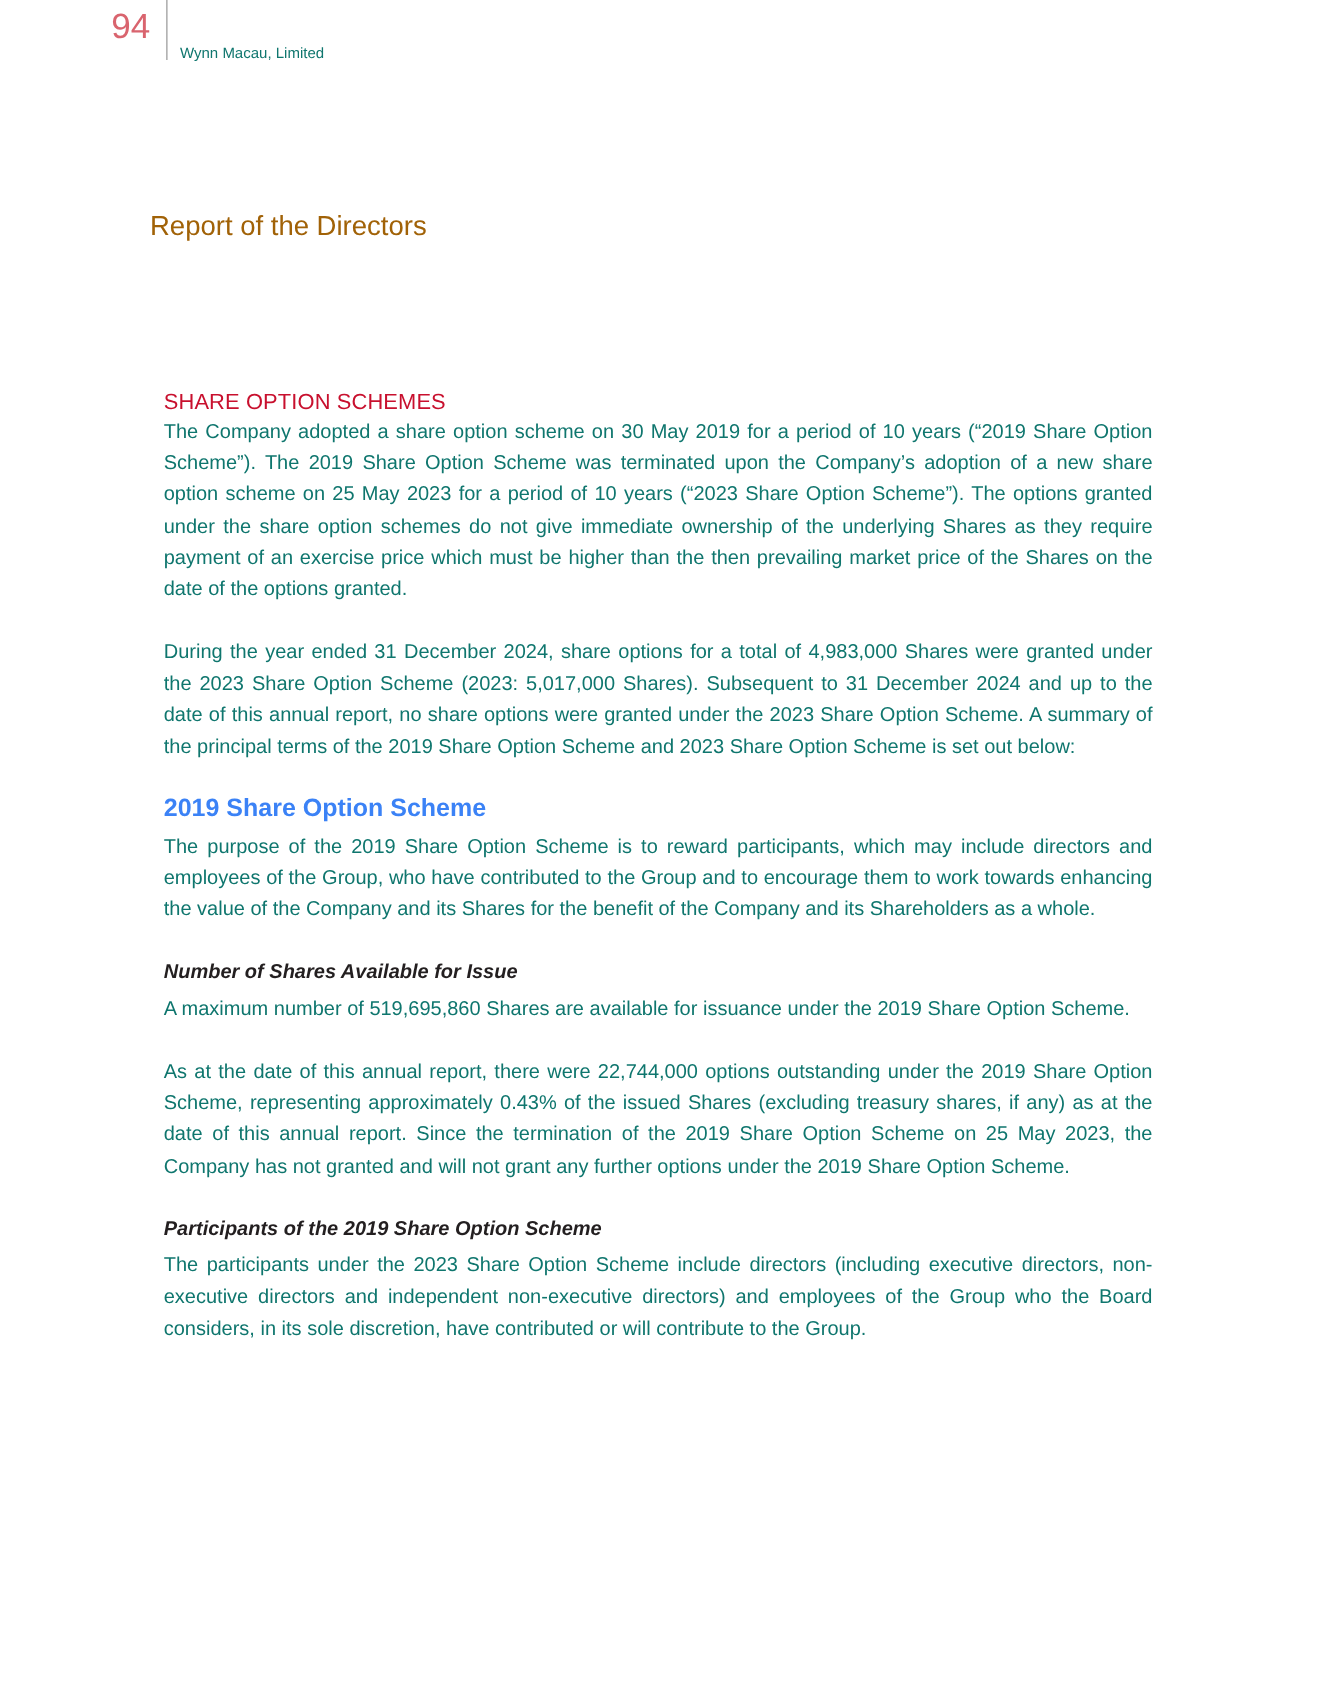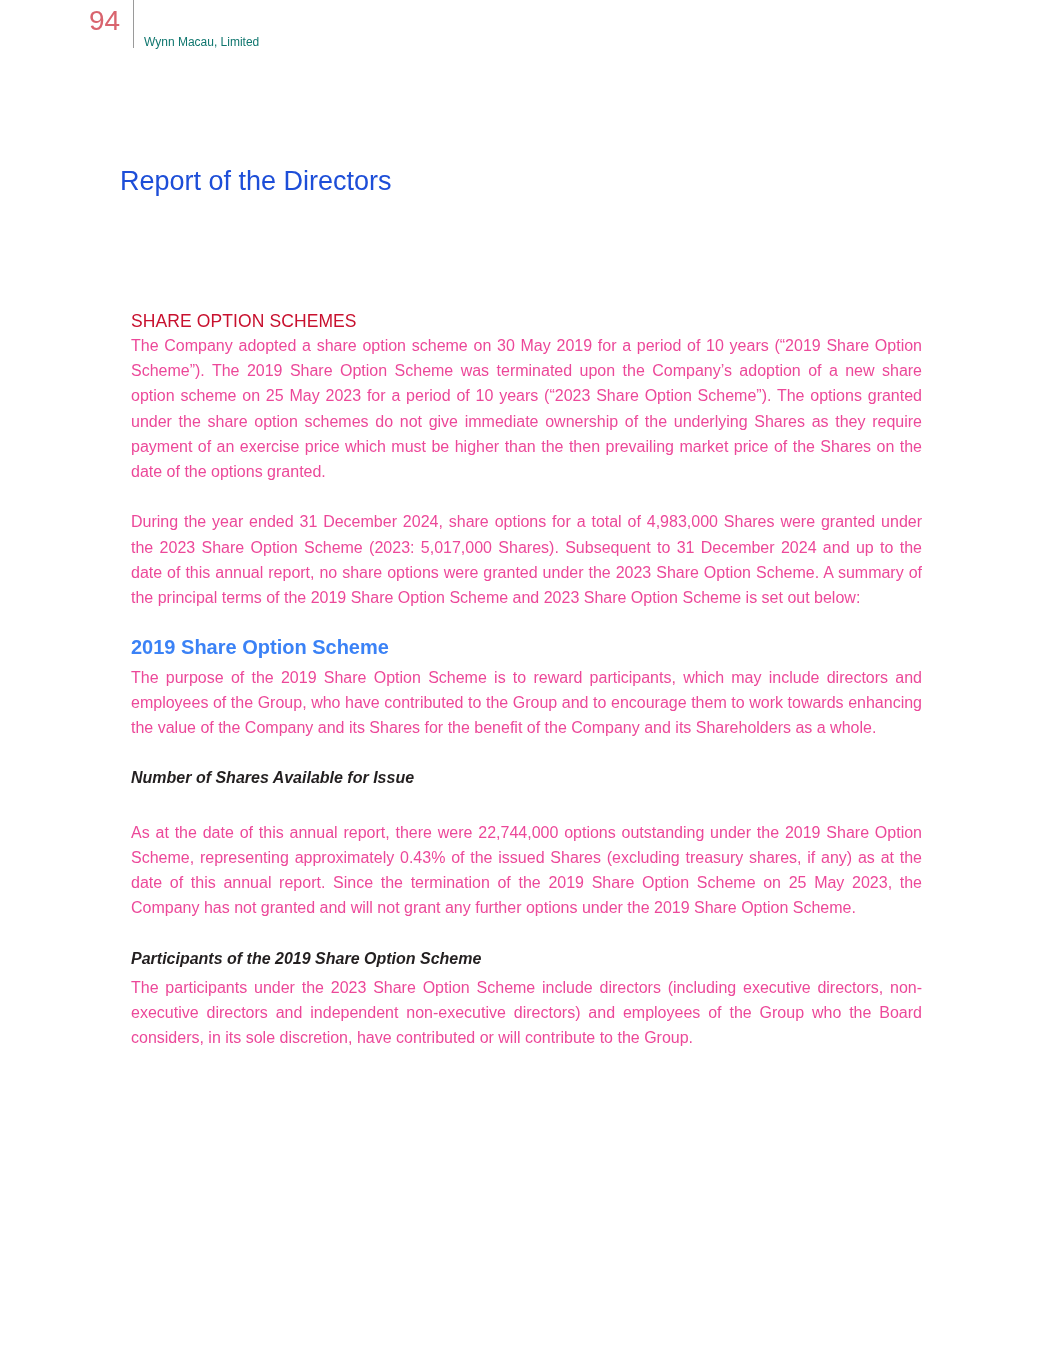--- a/index.html
+++ b/index.html
@@ -38,24 +38,24 @@
     top: 35px;
     font-size: 12px;
     line-height: 14px;
     color: #0f766e;
   }
   .page-title {
     position: absolute;
     left: 120px;
     top: 163px;
     margin: 0;
-    font-size: 27px;
+    font-size: 22px;
     line-height: 36px;
     font-weight: normal;
-    color: #1d4ed8;
+    color: #a16207;
   }
   .content {
     position: absolute;
     left: 120px;
     top: 309px;
     width: 791px;
     margin-left: 11px;
   }
   .section-title {
     margin: 0;
@@ -63,21 +63,21 @@
     line-height: 24px;
     font-weight: normal;
     color: #c8102e;
     letter-spacing: 0.1px;
   }
   p {
     margin: 0;
     font-size: 16px;
     line-height: 25.2px;
     text-align: justify;
-    color: #ec4899;
+    color: #0f766e;
   }
   .gap { height: 25.2px; }
   .sub-heading {
     margin: 0;
     font-size: 20px;
     line-height: 25.2px;
     font-weight: bold;
     color: #3b82f6;
     padding-bottom: 4px;
   }
@@ -105,19 +105,20 @@
   <p>The Company adopted a share option scheme on 30 May 2019 for a period of 10 years (“2019 Share Option Scheme”). The 2019 Share Option Scheme was terminated upon the Company’s adoption of a new share option scheme on 25 May 2023 for a period of 10 years (“2023 Share Option Scheme”). The options granted under the share option schemes do not give immediate ownership of the underlying Shares as they require payment of an exercise price which must be higher than the then prevailing market price of the Shares on the date of the options granted.</p>
   <div class="gap"></div>
   <p>During the year ended 31 December 2024, share options for a total of 4,983,000 Shares were granted under the 2023 Share Option Scheme (2023: 5,017,000 Shares). Subsequent to 31 December 2024 and up to the date of this annual report, no share options were granted under the 2023 Share Option Scheme. A summary of the principal terms of the 2019 Share Option Scheme and 2023 Share Option Scheme is set out below:</p>
   <div class="gap"></div>
 
   <h3 class="sub-heading">2019 Share Option Scheme</h3>
   <p>The purpose of the 2019 Share Option Scheme is to reward participants, which may include directors and employees of the Group, who have contributed to the Group and to encourage them to work towards enhancing the value of the Company and its Shares for the benefit of the Company and its Shareholders as a whole.</p>
   <div class="gap"></div>
 
   <h4 class="italic-heading">Number of Shares Available for Issue</h4>
+  <p>A maximum number of 519,695,860 Shares are available for issuance under the 2019 Share Option Scheme.</p>
   <div class="gap"></div>
   <p>As at the date of this annual report, there were 22,744,000 options outstanding under the 2019 Share Option Scheme, representing approximately 0.43% of the issued Shares (excluding treasury shares, if any) as at the date of this annual report. Since the termination of the 2019 Share Option Scheme on 25 May 2023, the Company has not granted and will not grant any further options under the 2019 Share Option Scheme.</p>
   <div class="gap"></div>
 
   <h4 class="italic-heading">Participants of the 2019 Share Option Scheme</h4>
   <p>The participants under the 2023 Share Option Scheme include directors (including executive directors, non-executive directors and independent non-executive directors) and employees of the Group who the Board considers, in its sole discretion, have contributed or will contribute to the Group.</p>
 </div>
 
 </body></html>

